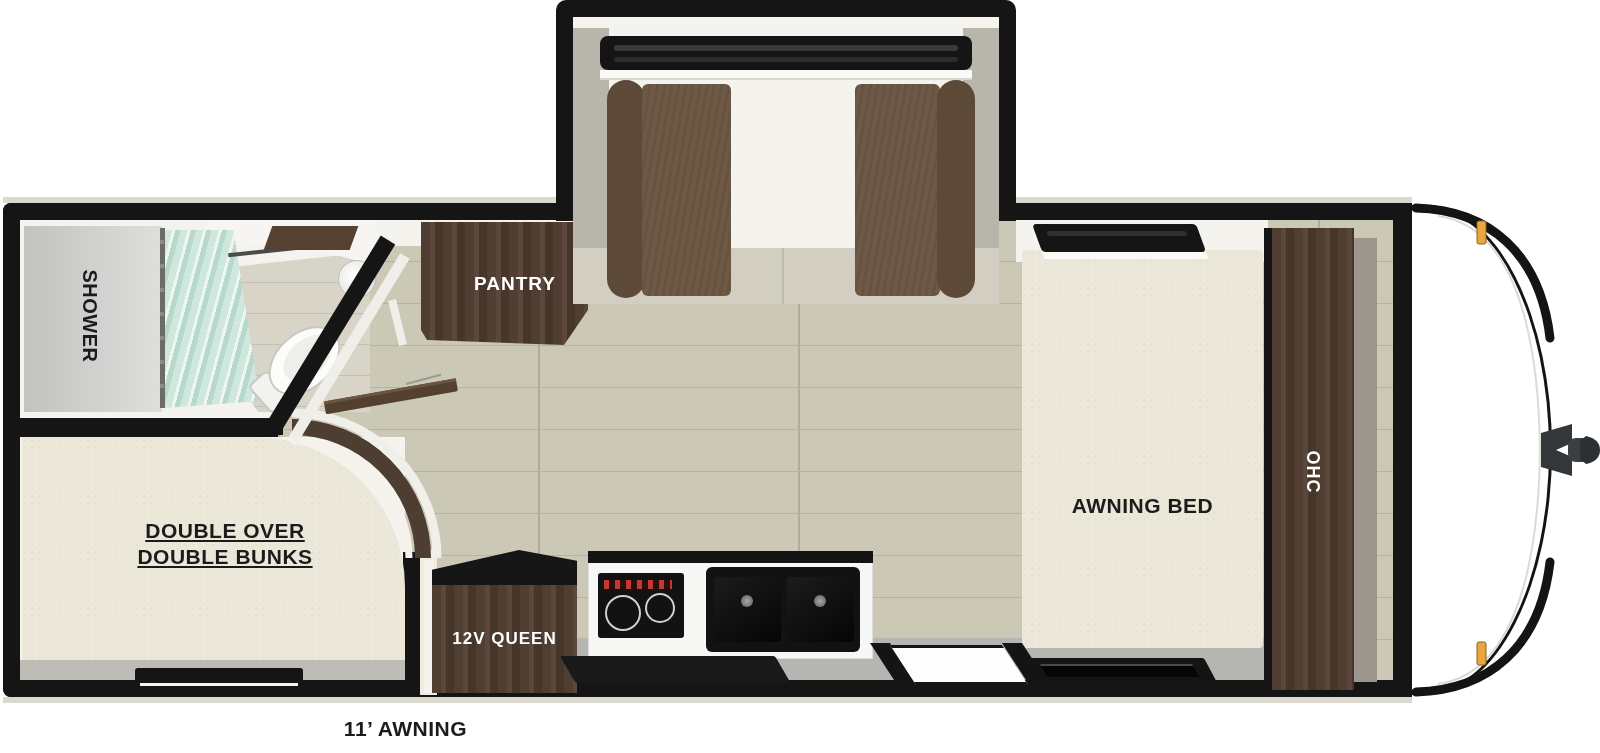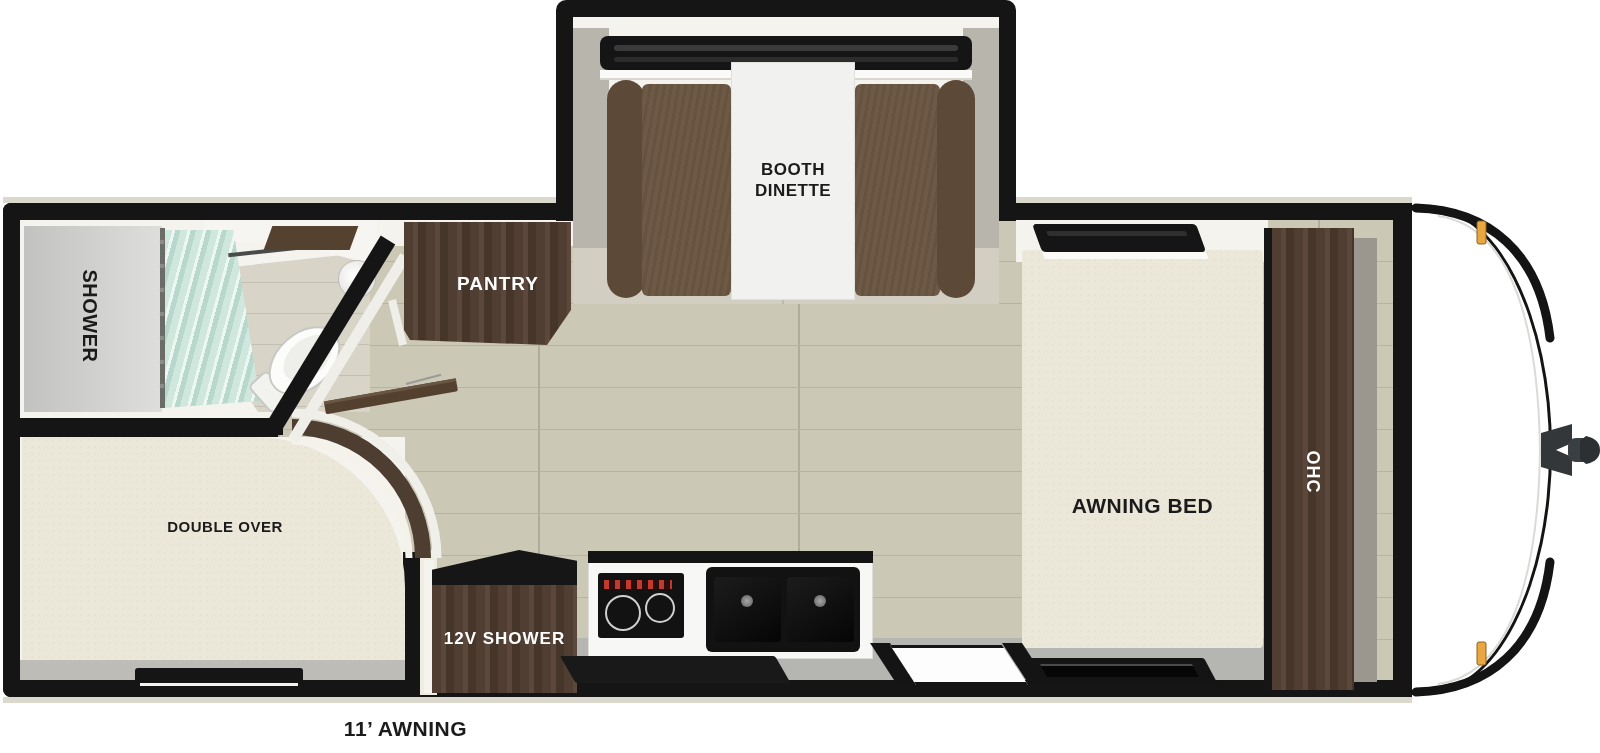--- a/index.html
+++ b/index.html
@@ -69,22 +69,23 @@
   <div class="abs wall" style="left:3px;top:420px;width:275px;height:17px;z-index:10;"></div>
   <div class="abs wall" style="left:403px;top:552px;width:19px;height:145px;z-index:10;"></div>
   <div class="abs" style="left:420px;top:550px;width:17px;height:145px;background:#efede2;z-index:10;"></div>
   <div class="abs" style="left:20px;top:437px;width:385px;height:243px;background:var(--interior);z-index:9;"></div>
   <div class="abs" style="left:22px;top:437px;width:383px;height:231px;background:var(--mattress);
        background-image:radial-gradient(rgba(0,0,0,.03) 1px,rgba(0,0,0,0) 1px);background-size:7px 7px;
        border-top-right-radius:150px;z-index:10;"></div>
   <div class="abs" style="left:20px;top:660px;width:385px;height:20px;background:#bdbcb7;z-index:11;"></div>
   <div class="abs" style="left:135px;top:668px;width:168px;height:15px;background:var(--wall);border-radius:3px;z-index:12;"></div>
   <div class="abs" style="left:140px;top:683px;width:158px;height:3px;background:#f4f3ee;z-index:12;"></div>
-  <div class="abs label" style="left:75px;top:518px;width:300px;font-size:15px;z-index:13;">
+  <div class="abs label" style="left:75px;top:518px;width:300px;font-size:21px;z-index:13;text-decoration:underline;">
     <div>DOUBLE OVER</div>
+    <div>DOUBLE BUNKS</div>
   </div>
 
   <div class="abs" style="left:1022px;top:250px;width:241px;height:398px;background:var(--mattress);
        background-image:radial-gradient(rgba(0,0,0,.03) 1px,rgba(0,0,0,0) 1px);background-size:7px 7px;border-radius:4px;z-index:12;"></div>
   <div class="abs label flexc" style="left:1040px;top:492px;width:205px;height:28px;font-size:21px;z-index:13;">
     <span>AWNING BED</span>
   </div>
 
   <div class="abs" style="left:1032px;top:224px;width:164px;height:28px;background:var(--wall);border-radius:4px;transform:skewX(20deg);transform-origin:0 0;z-index:13;"></div>
   <div class="abs" style="left:1046px;top:231px;width:140px;height:5px;background:#2f2f2f;border-radius:2px;transform:skewX(20deg);transform-origin:0 0;z-index:14;"></div>
@@ -93,53 +94,47 @@
   <div class="abs" style="left:1264px;top:228px;width:8px;height:462px;background:#161616;z-index:12;"></div>
   <div class="abs grain" style="left:1272px;top:228px;width:82px;height:462px;z-index:12;"></div>
   <div class="abs" style="left:1354px;top:238px;width:23px;height:444px;background:#9b978f;z-index:12;"></div>
   <div class="abs wlabel flexc" style="left:1243px;top:459px;width:140px;height:26px;font-size:18px;transform:rotate(90deg);z-index:13;">
     <span>OHC</span>
   </div>
 
   <div class="abs" style="left:1412px;top:205px;width:140px;height:490px;background:#fff;z-index:20;
        border:3px solid #141414;border-left:none;border-radius:0 125px 125px 0 / 0 245px 245px 0;"></div>
 
-  <div class="abs grain flexc" style="left:404px;top:222px;width:188px;height:123px;z-index:30;
+  <div class="abs grain flexc" style="left:421px;top:222px;width:188px;height:123px;z-index:30;
        clip-path:polygon(0 0,167px 0,167px 88px,143px 123px,6px 118px,0 108px);">
     <span class="wlabel" style="font-size:19px;">PANTRY</span>
   </div>
 
   <div class="abs wall" style="left:556px;top:0;width:460px;height:221px;border-radius:10px 10px 0 0;z-index:35;"></div>
   <div class="abs" style="left:573px;top:17px;width:426px;height:231px;background:var(--interior);z-index:36;"></div>
   <div class="abs" style="left:573px;top:28px;width:36px;height:220px;background:var(--sidewall);z-index:37;"></div>
   <div class="abs" style="left:963px;top:28px;width:36px;height:220px;background:var(--sidewall);z-index:37;"></div>
   <div class="abs" style="left:573px;top:248px;width:426px;height:56px;background:var(--beigeband);z-index:36;
        background-image:linear-gradient(90deg,rgba(0,0,0,0) 0 209px,#bdbaae 209px 211px,rgba(0,0,0,0) 211px);"></div>
 
   <div class="abs" style="left:600px;top:36px;width:372px;height:34px;background:var(--wall);border-radius:8px;z-index:38;"></div>
   <div class="abs" style="left:614px;top:45px;width:344px;height:6px;background:#3a3a3a;border-radius:3px;z-index:39;"></div>
   <div class="abs" style="left:614px;top:57px;width:344px;height:5px;background:#2c2c2c;border-radius:3px;z-index:39;"></div>
   <div class="abs" style="left:600px;top:70px;width:372px;height:10px;background:#fafaf8;border-bottom:2px solid #d9d6cb;z-index:38;"></div>
 
   <div class="abs" style="left:607px;top:80px;width:38px;height:218px;background:var(--benchback);border-radius:19px;z-index:38;"></div>
   <div class="abs benchtex" style="left:642px;top:84px;width:89px;height:212px;background-color:var(--bench);border-radius:6px;z-index:38;"></div>
   <div class="abs benchtex" style="left:855px;top:84px;width:85px;height:212px;background-color:var(--bench);border-radius:6px;z-index:38;"></div>
   <div class="abs" style="left:937px;top:80px;width:38px;height:218px;background:var(--benchback);border-radius:19px;z-index:38;"></div>
-  <div class="abs flexc" style="left:731px;top:62px;width:124px;height:238px;background:var(--table);border:1px solid #e0e0dc;z-index:38;">
-    <div class="label" style="font-size:17px;">
-      <div>BOOTH</div>
-      <div>DINETTE</div>
-    </div>
-  </div>
 
   <div class="abs" style="left:424px;top:560px;width:10px;height:133px;background:var(--interior);z-index:30;"></div>
   <div class="abs" style="left:432px;top:550px;width:145px;height:36px;background:#161616;z-index:30;
        clip-path:polygon(0 55%,60% 0,100% 30%,100% 100%,0 100%);"></div>
   <div class="abs grain flexc" style="left:432px;top:585px;width:145px;height:108px;z-index:30;">
-    <span class="wlabel" style="font-size:17px;">12V SHOWER</span>
+    <span class="wlabel" style="font-size:17px;">12V QUEEN</span>
   </div>
 
   <div class="abs" style="left:588px;top:551px;width:285px;height:108px;background:var(--counter);z-index:30;border:1px solid #dddddb;"></div>
   <div class="abs" style="left:588px;top:551px;width:285px;height:12px;background:#141414;z-index:31;"></div>
 
   <div class="abs" style="left:598px;top:573px;width:86px;height:65px;background:var(--appliance);border-radius:3px;z-index:32;"></div>
   <div class="abs" style="left:604px;top:580px;width:68px;height:9px;background:#2a0d0d;z-index:33;
        background-image:repeating-linear-gradient(90deg,#c23a2e 0 5px,rgba(0,0,0,0) 5px 11px);"></div>
   <div class="abs" style="left:605px;top:595px;width:36px;height:36px;border:2px solid #cfcfcf;border-radius:50%;z-index:33;"></div>
   <div class="abs" style="left:645px;top:593px;width:30px;height:30px;border:2px solid #cfcfcf;border-radius:50%;z-index:33;"></div>

